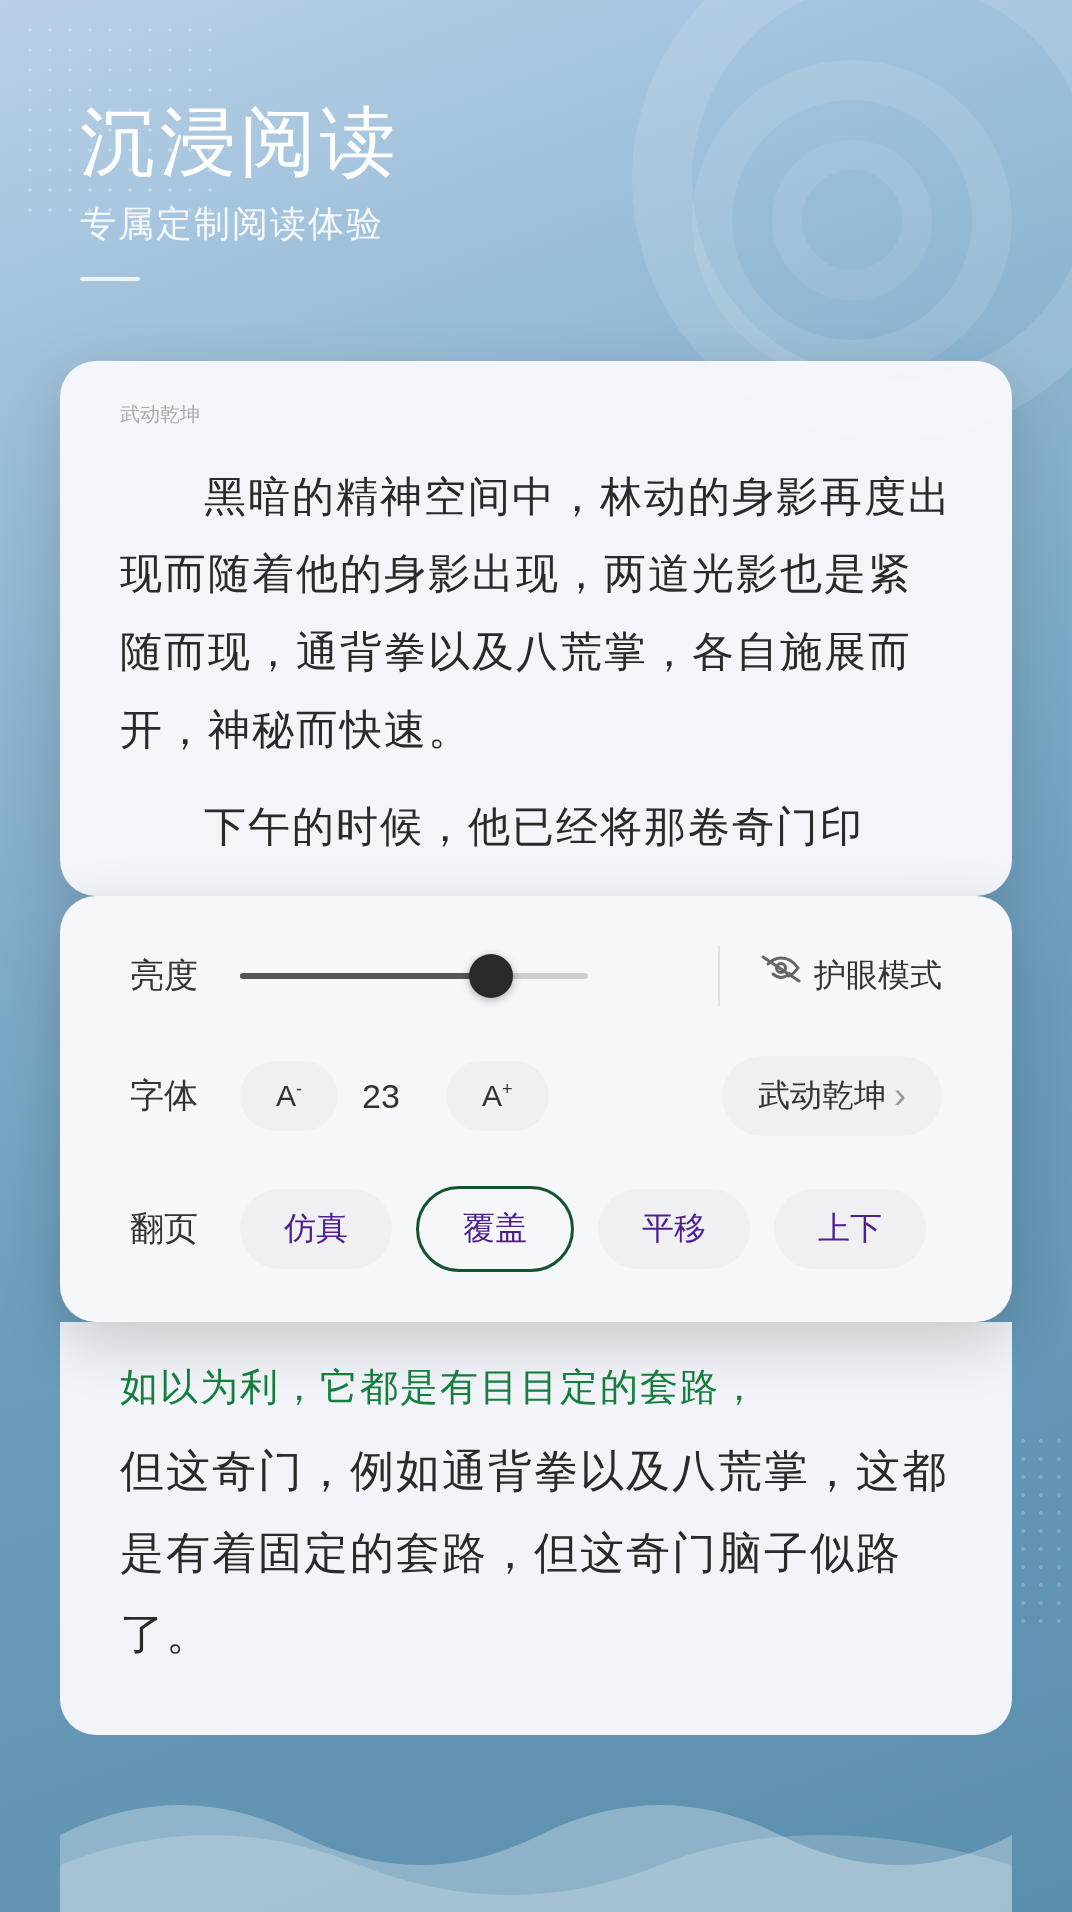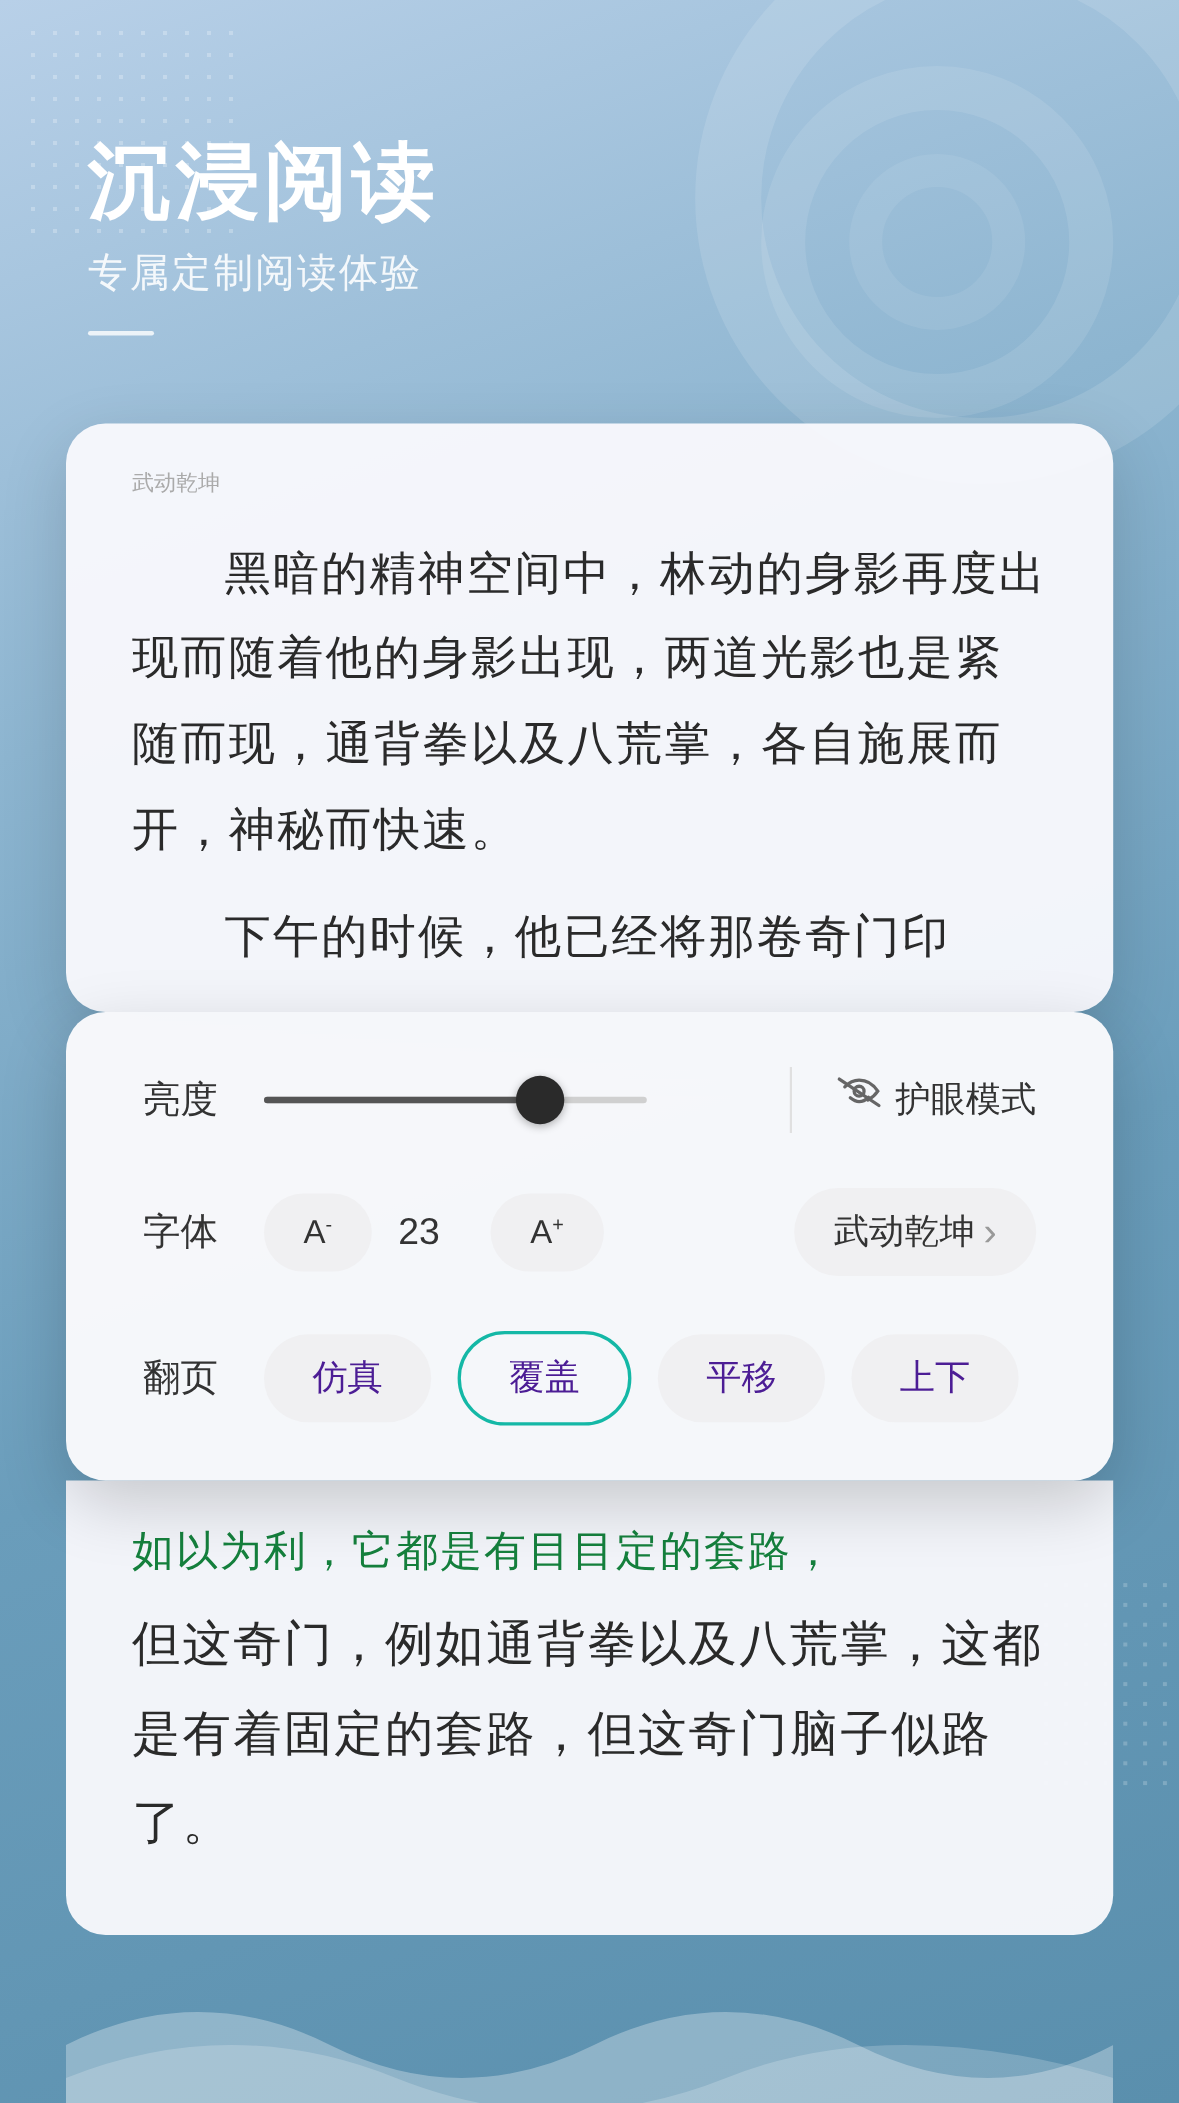--- a/index.html
+++ b/index.html
@@ -89,26 +89,25 @@
       z-index: 2;
     }
 
     
     .header-section {
       padding: 100px 80px 60px 80px;
     }
 
     .main-title {
       font-size: 76px;
-      font-weight: 700;
+      font-weight: 400;
       color: #ffffff;
       letter-spacing: 4px;
       line-height: 1.1;
       margin-bottom: 16px;
-      margin-top: 24px;
     }
 
     .sub-title {
       font-size: 36px;
       font-weight: 400;
       color: rgba(255, 255, 255, 0.88);
       letter-spacing: 2px;
       margin-bottom: 28px;
     }
 
@@ -349,21 +348,21 @@
       border: none;
       border-radius: 50px;
       padding: 18px 44px;
       font-size: 32px;
       color: #4c1d95;
       cursor: pointer;
     }
 
     .page-turn-btn.active {
       background: transparent;
-      border: 3px solid #14b8a6;
+      border: 3px solid #14532d;
     }
 
     
     .reading-card-bottom {
       margin: 0 60px;
       background: rgba(248, 248, 252, 0.96);
       border-radius: 0 0 36px 36px;
       padding: 30px 60px 60px 60px;
       position: relative;
       overflow: hidden;

